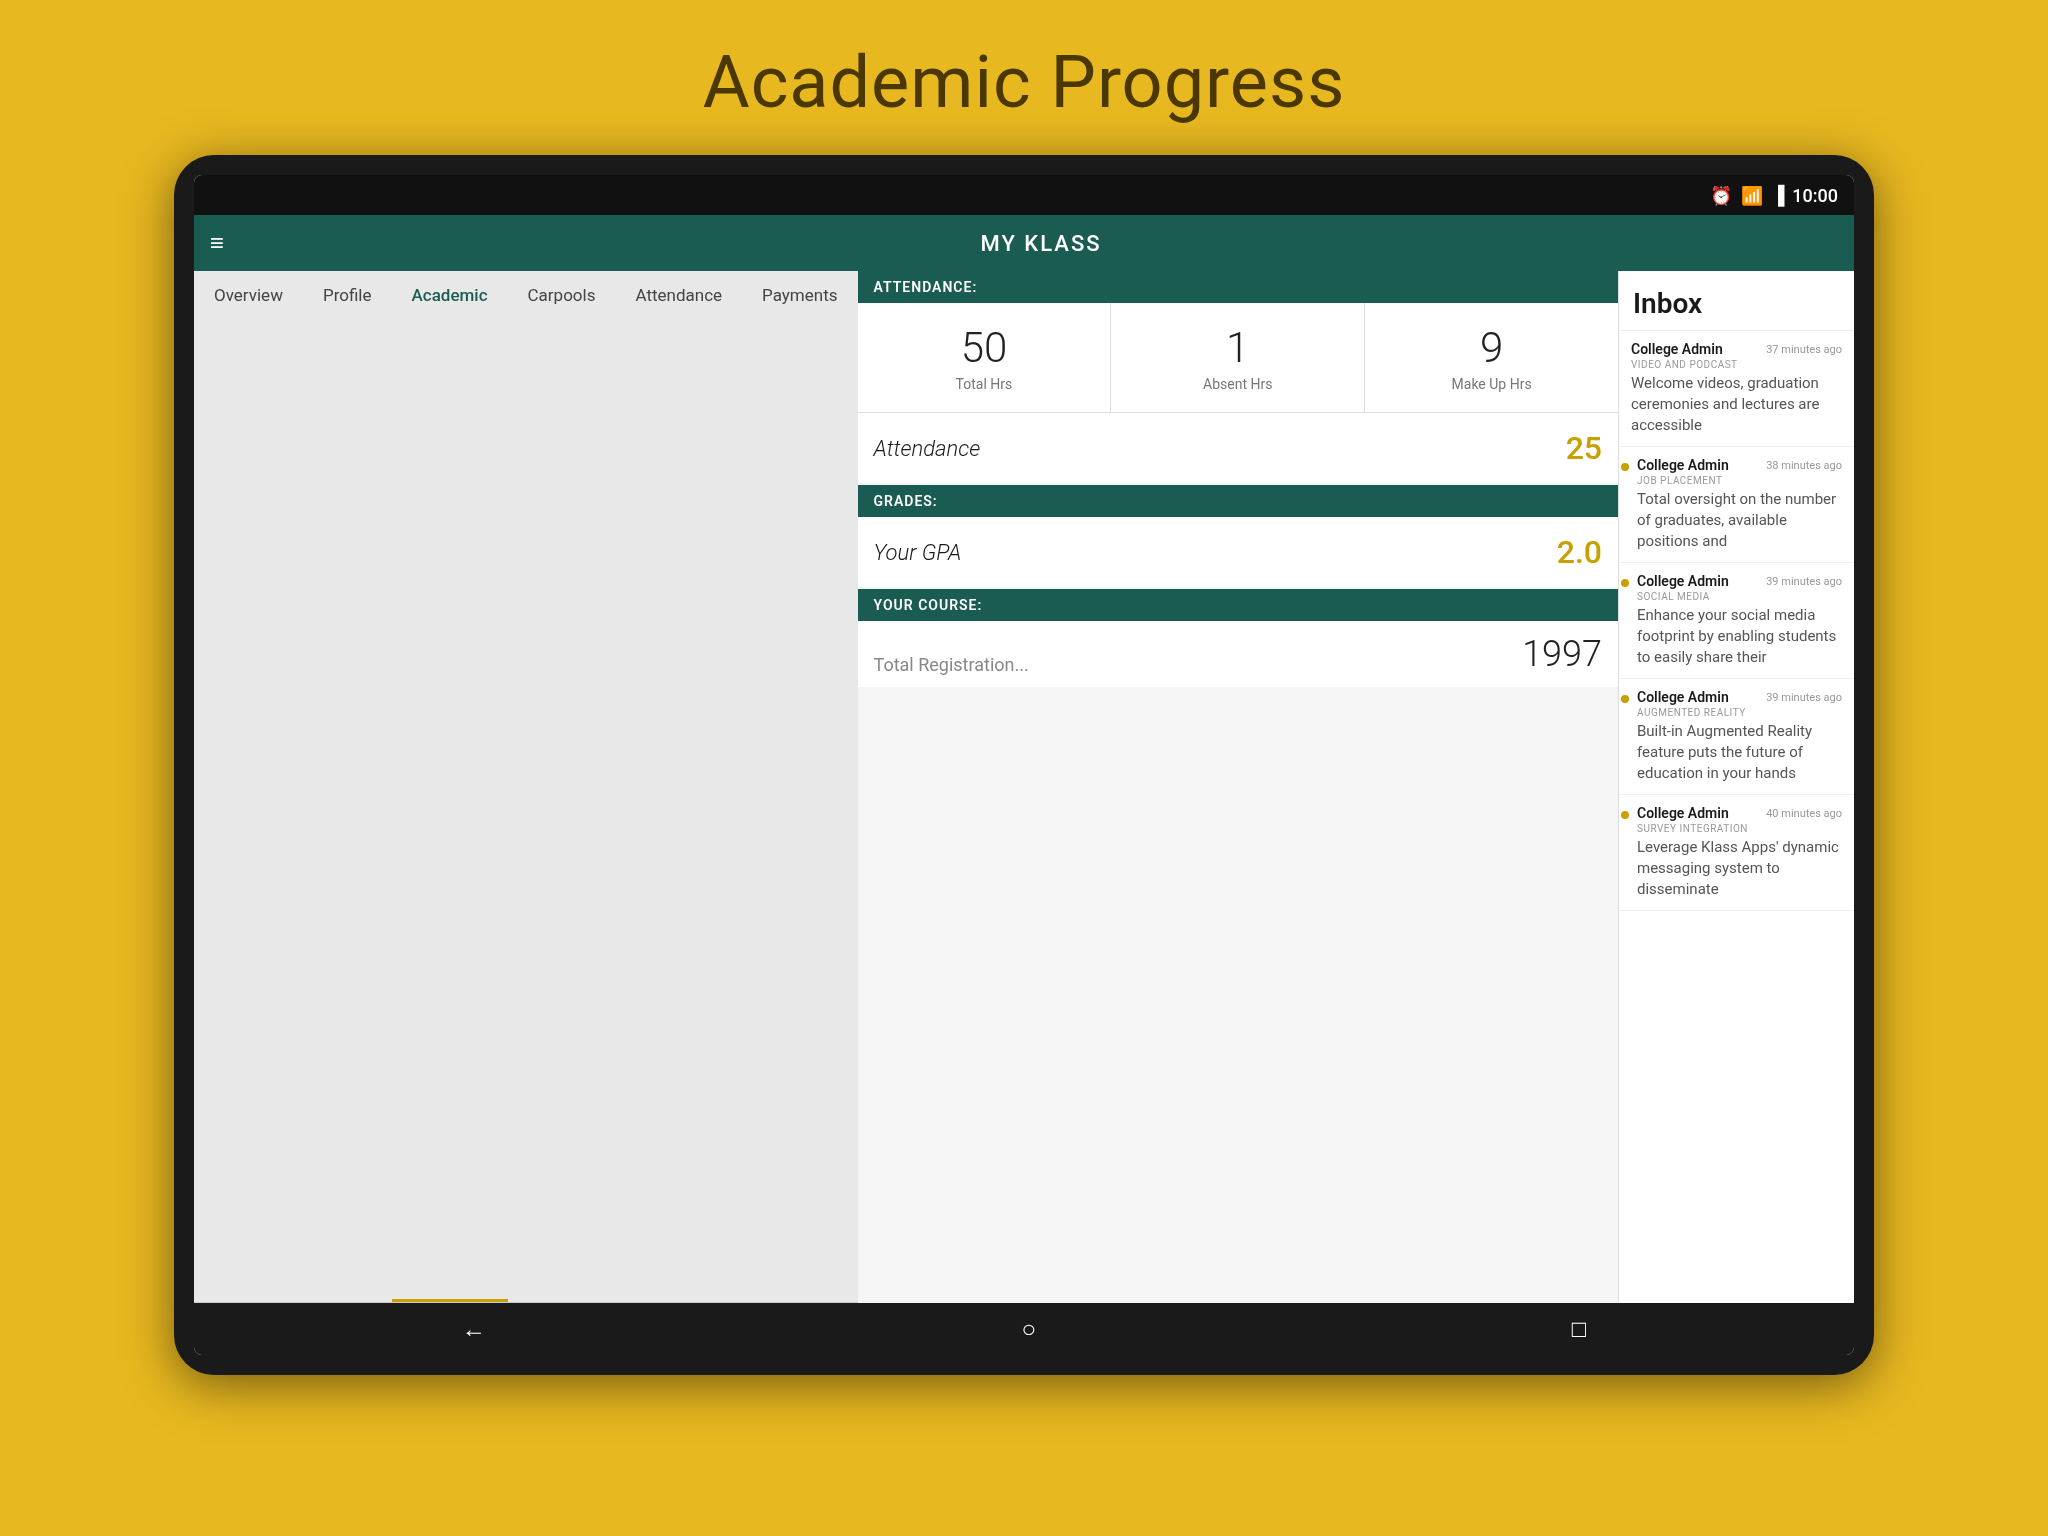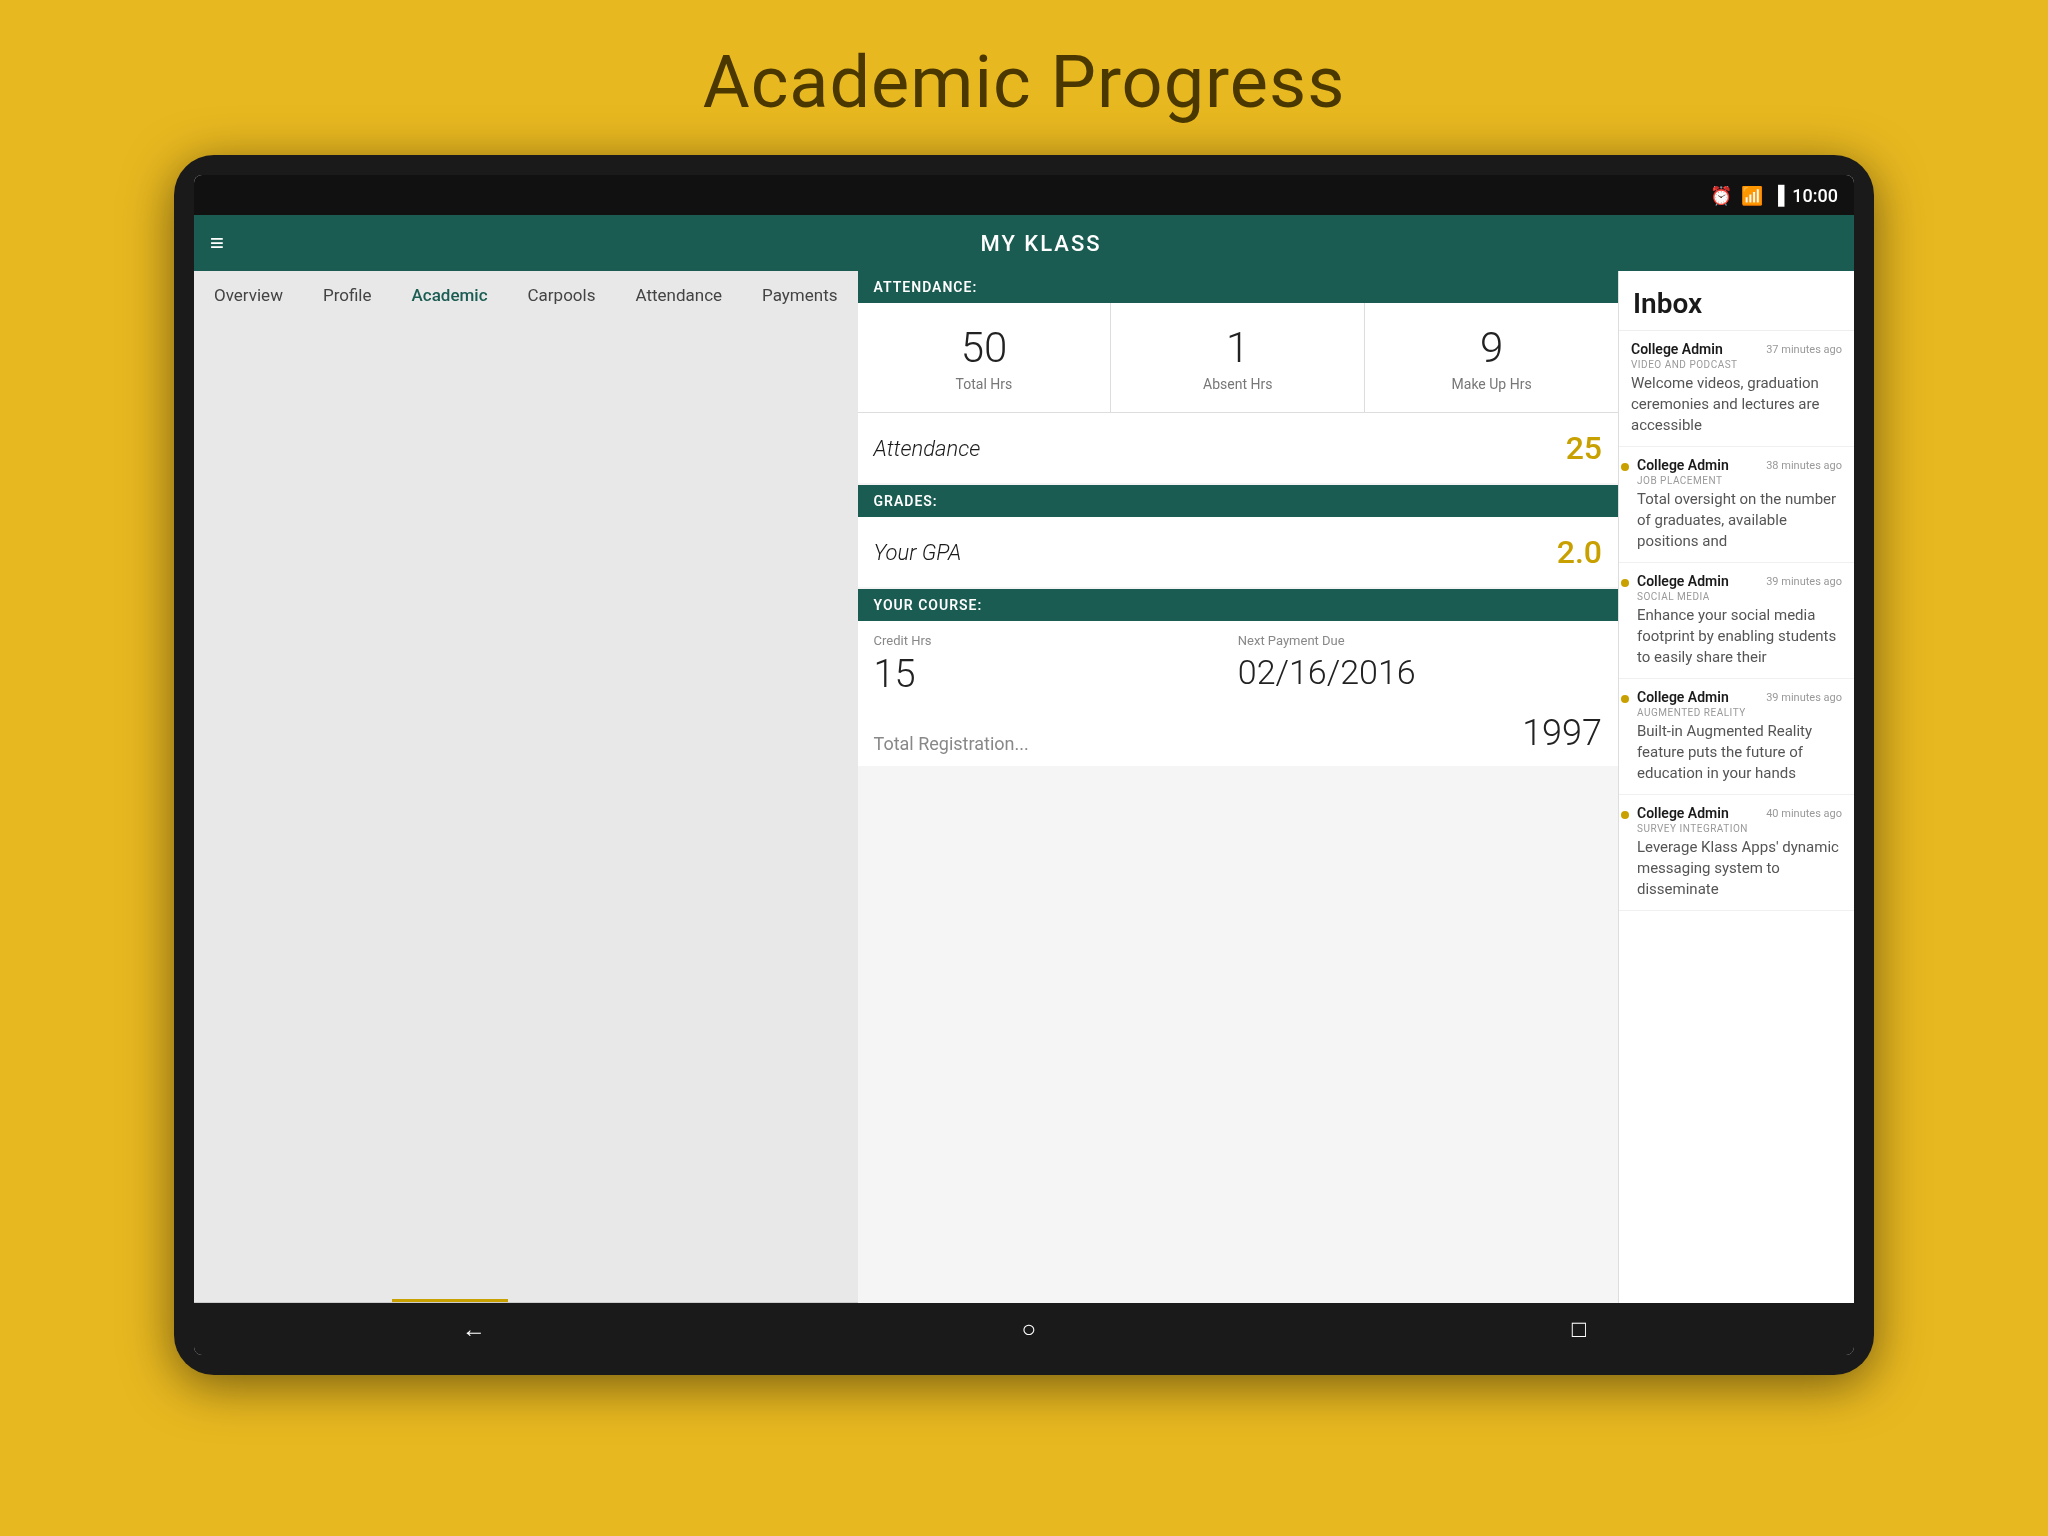--- a/index.html
+++ b/index.html
@@ -380,30 +380,20 @@
 
           <div class="section-header">GRADES:</div>
 
           <div class="section-row">
             <span class="section-row-label">Your GPA</span>
             <span class="section-row-value">2.0</span>
           </div>
 
           <div class="section-header">YOUR COURSE:</div>
 
-          <div class="course-row">
-            <div class="course-col">
-              <div class="course-col-label">Credit Hrs</div>
-              <div class="course-col-value">15</div>
-            </div>
-            <div class="course-col">
-              <div class="course-col-label">Next Payment Due</div>
-              <div class="course-col-value date">02/16/2016</div>
-            </div>
-          </div>
 
           <div class="truncated-row">
             <span>Total Registration...</span>
             <span class="truncated-value">1997</span>
           </div>
 
         </div>
       </div>
 
       <div class="inbox-panel">

